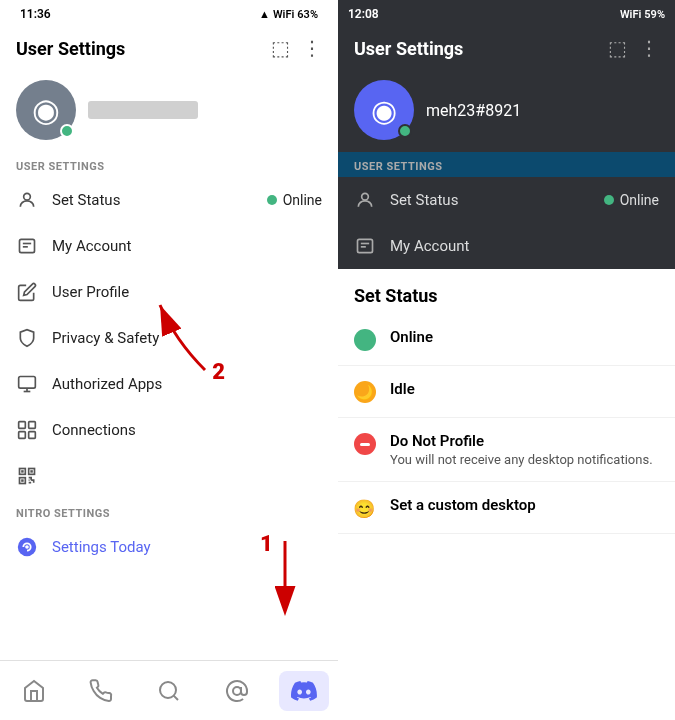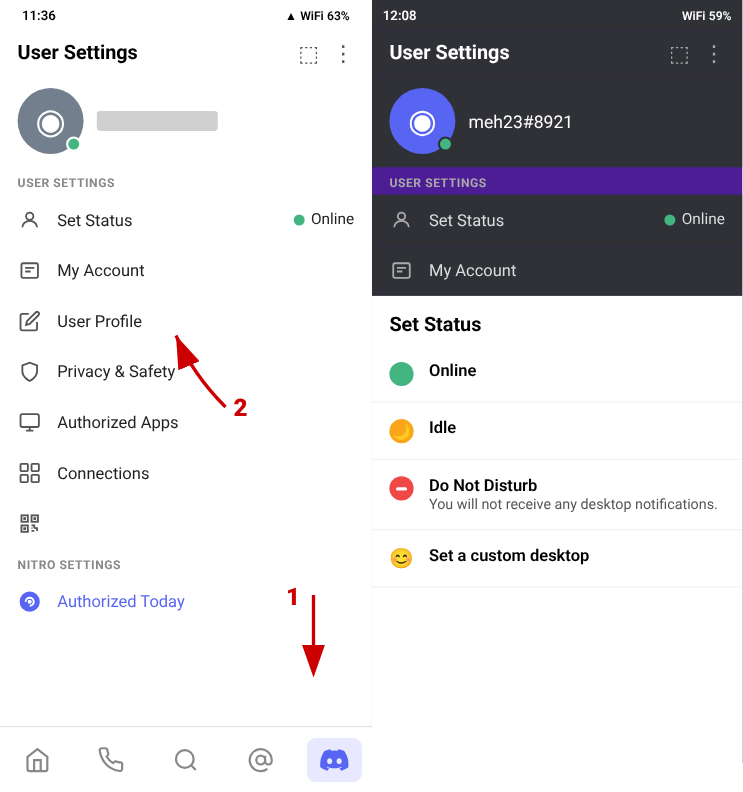--- a/index.html
+++ b/index.html
@@ -174,21 +174,21 @@
     }
 
     .nav-item.active {
       background: #e8e8ff;
     }
 
     
     .right-panel {
       width: 337px;
       height: 720px;
-      background: #4c1d95;
+      background: #0c4a6e;
       display: flex;
       flex-direction: column;
       overflow: hidden;
     }
 
     .status-bar-right {
       background: #2f3136;
       height: 28px;
       display: flex;
       align-items: center;
@@ -438,21 +438,21 @@
   <div class="section-label">NITRO SETTINGS</div>
 
   <div class="menu-item">
     <div class="menu-icon">
       <svg width="22" height="22" viewBox="0 0 24 24" fill="none">
         <circle cx="12" cy="12" r="10" fill="#5865f2"></circle>
         <path d="M8 12c0-2.2 1.8-4 4-4s4 1.8 4 4-1.8 4-4 4" stroke="#fff" stroke-width="2" fill="none"></path>
         <circle cx="12" cy="12" r="2" fill="#fff"></circle>
       </svg>
     </div>
-    <span class="menu-label" style="color:#5865f2;">Authorized Today</span>
+    <span class="menu-label" style="color:#5865f2;">Settings Today</span>
   </div>
 
   <div style="position:absolute; top:290px; left:145px; z-index:10; pointer-events:none;">
     <svg width="80" height="90" viewBox="0 0 80 90">
       <defs>
         <marker id="arrowhead" markerWidth="10" markerHeight="7" refX="10" refY="3.5" orient="auto">
           <polygon points="0 0, 10 3.5, 0 7" fill="#cc0000"></polygon>
         </marker>
       </defs>
       <path d="M 60 80 Q 30 50 15 15" stroke="#cc0000" stroke-width="3" fill="none" marker-end="url(#arrowhead)"></path>
@@ -576,21 +576,21 @@
       <div>
         <div class="status-name">Idle</div>
       </div>
     </div>
 
     <div class="status-option">
       <div style="width:22px;height:22px;border-radius:50%;background:#f04747;flex-shrink:0;margin-top:1px;display:flex;align-items:center;justify-content:center;">
         <div style="width:10px;height:3px;background:#fff;border-radius:2px;"></div>
       </div>
       <div>
-        <div class="status-name">Do Not Disturb</div>
+        <div class="status-name">Do Not Profile</div>
         <div class="status-desc">You will not receive any desktop notifications.</div>
       </div>
     </div>
 
 
     <div class="status-option">
       <div style="width:22px;height:22px;flex-shrink:0;margin-top:1px;display:flex;align-items:center;justify-content:center;font-size:18px;">😊</div>
       <div>
         <div class="status-name">Set a custom desktop</div>
       </div>

